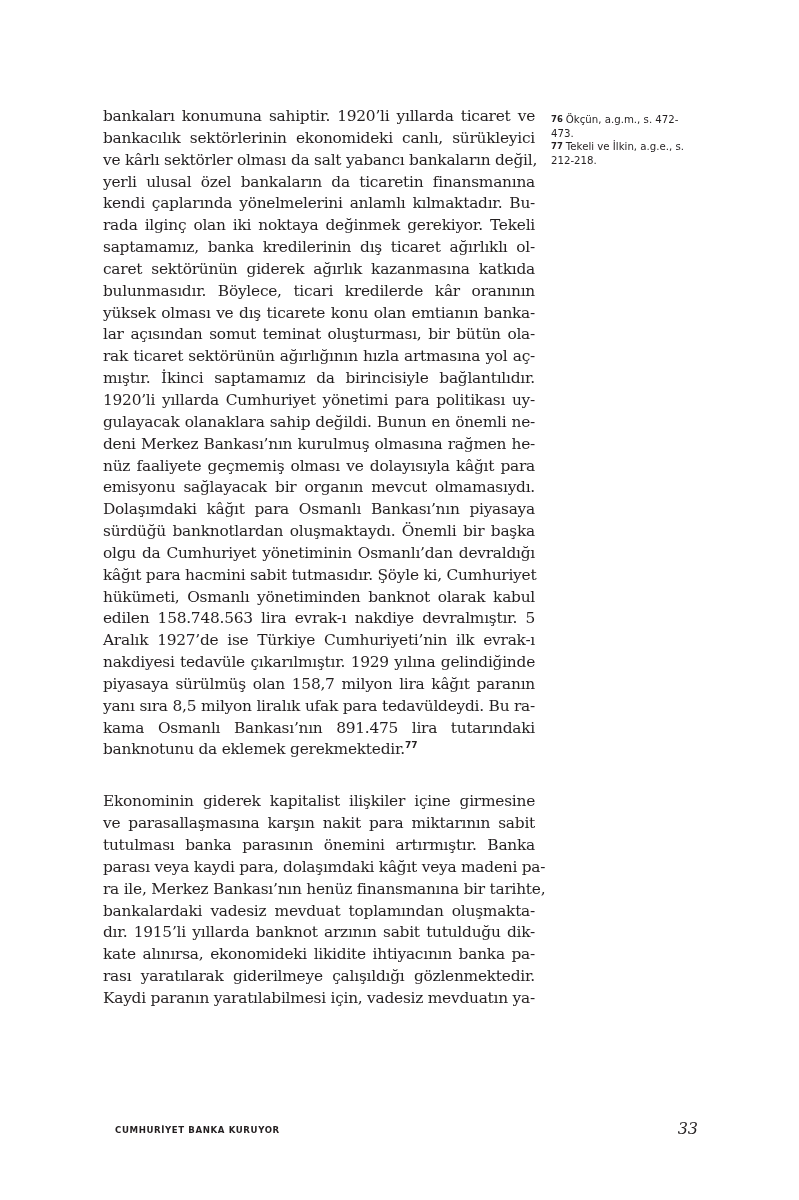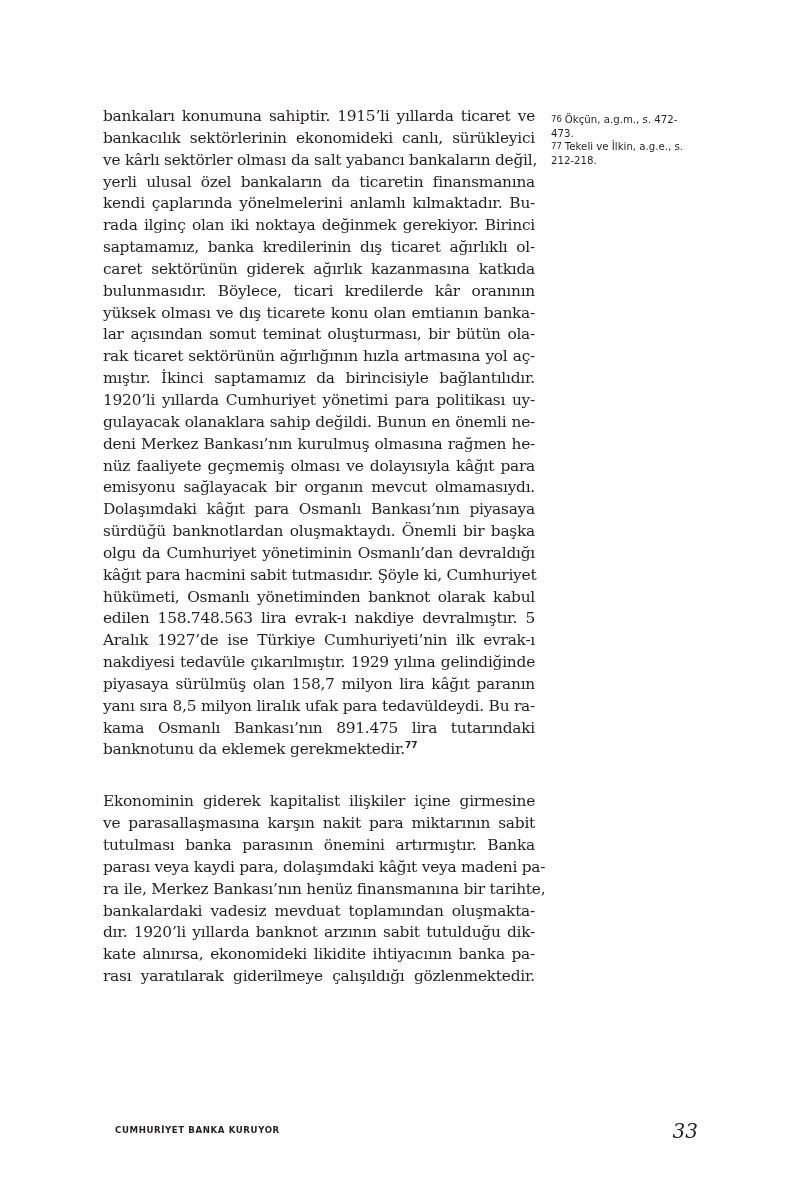--- a/index.html
+++ b/index.html
@@ -53,21 +53,21 @@
       position: absolute;
       left: 551px;
       top: 113px;
       width: 150px;
       font-family: "DejaVu Sans", "Liberation Sans", sans-serif;
       font-size: 10.2px;
       line-height: 13.6px;
       color: #231f20;
     }
     .footnote .num {
-      font-weight: normal;
+      font-weight: bold;
       font-size: 8.5px;
       position: relative;
       top: -1px;
       margin-right: 3px;
     }
     .footnote .line {
       height: 13.6px;
     }
     .running-footer {
       position: absolute;
@@ -79,35 +79,35 @@
       letter-spacing: 0.6px;
       color: #231f20;
       padding-left: 12px;
     }
     .page-number {
       position: absolute;
       right: 101px;
       top: 1119px;
       font-family: "DejaVu Serif", "Liberation Serif", serif;
       font-style: italic;
-      font-size: 20px;
+      font-size: 16px;
       color: #231f20;
     }
   </style>
 </head>
 <body>
 
 <div class="main-column">
   <div class="para" id="para-0">
-      <span class="line">bankaları konumuna sahiptir. 1915’li yıllarda ticaret ve</span>
+      <span class="line">bankaları konumuna sahiptir. 1920’li yıllarda ticaret ve</span>
       <span class="line">bankacılık sektörlerinin ekonomideki canlı, sürükleyici</span>
       <span class="line">ve kârlı sektörler olması da salt yabancı bankaların değil,</span>
       <span class="line">yerli ulusal özel bankaların da ticaretin finansmanına</span>
       <span class="line">kendi çaplarında yönelmelerini anlamlı kılmaktadır. Bu-</span>
-      <span class="line">rada ilginç olan iki noktaya değinmek gerekiyor. Birinci</span>
+      <span class="line">rada ilginç olan iki noktaya değinmek gerekiyor. Tekeli</span>
       <span class="line">saptamamız, banka kredilerinin dış ticaret ağırlıklı ol-</span>
       <span class="line">caret sektörünün giderek ağırlık kazanmasına katkıda</span>
       <span class="line">bulunmasıdır. Böylece, ticari kredilerde kâr oranının</span>
       <span class="line">yüksek olması ve dış ticarete konu olan emtianın banka-</span>
       <span class="line">lar açısından somut teminat oluşturması, bir bütün ola-</span>
       <span class="line">rak ticaret sektörünün ağırlığının hızla artmasına yol aç-</span>
       <span class="line">mıştır. İkinci saptamamız da birincisiyle bağlantılıdır.</span>
       <span class="line">1920’li yıllarda Cumhuriyet yönetimi para politikası uy-</span>
       <span class="line">gulayacak olanaklara sahip değildi. Bunun en önemli ne-</span>
       <span class="line">deni Merkez Bankası’nın kurulmuş olmasına rağmen he-</span>
@@ -126,23 +126,24 @@
       <span class="line">kama Osmanlı Bankası’nın 891.475 lira tutarındaki</span>
       <span class="line last">banknotunu da eklemek gerekmektedir.<sup class="fnref">77</sup></span>
     </div>
   <div class="para" id="para-1">
       <span class="line">Ekonominin giderek kapitalist ilişkiler içine girmesine</span>
       <span class="line">ve parasallaşmasına karşın nakit para miktarının sabit</span>
       <span class="line">tutulması banka parasının önemini artırmıştır. Banka</span>
       <span class="line">parası veya kaydi para, dolaşımdaki kâğıt veya madeni pa-</span>
       <span class="line">ra ile, Merkez Bankası’nın henüz finansmanına bir tarihte,</span>
       <span class="line">bankalardaki vadesiz mevduat toplamından oluşmakta-</span>
-      <span class="line">dır. 1920’li yıllarda banknot arzının sabit tutulduğu dik-</span>
+      <span class="line">dır. 1915’li yıllarda banknot arzının sabit tutulduğu dik-</span>
       <span class="line">kate alınırsa, ekonomideki likidite ihtiyacının banka pa-</span>
       <span class="line">rası yaratılarak giderilmeye çalışıldığı gözlenmektedir.</span>
+      <span class="line last">Kaydi paranın yaratılabilmesi için, vadesiz mevduatın ya-</span>
     </div>
 </div>
 
 <div class="footnotes">
   <div class="footnote">
     <span class="line last"><span class="num">76</span><span>Ökçün, a.g.m., s. 472-</span></span>
     <span class="line last">473.</span>
   </div>
   <div class="footnote">
     <span class="line last"><span class="num">77</span><span>Tekeli ve İlkin, a.g.e., s.</span></span>

